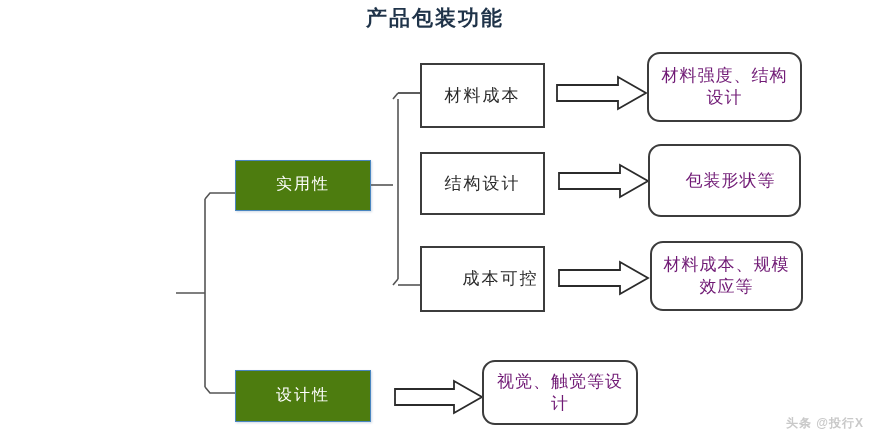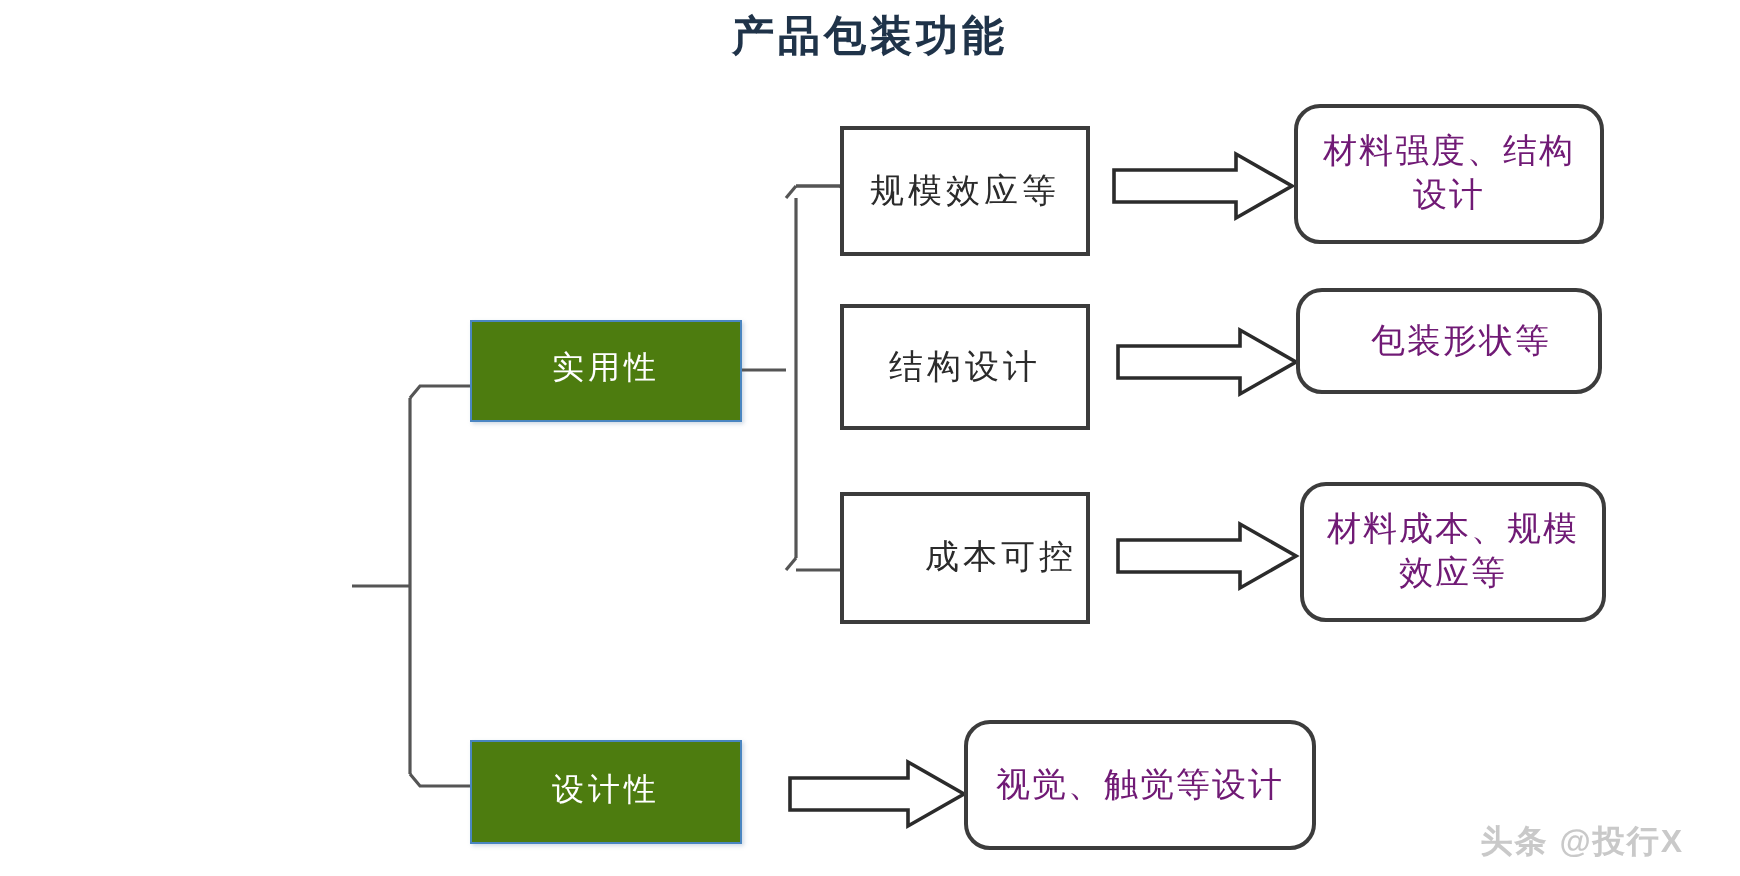--- a/index.html
+++ b/index.html
@@ -64,24 +64,24 @@
     font-size: 17px;
     letter-spacing: 1px;
     padding: 0 8px;
   }
   .conn {
     position: absolute;
   }
   .conn svg { display: block; overflow: visible; }
   .watermark {
     position: absolute;
-    right: 28px;
+    right: 6px;
     bottom: 6px;
     font-family: "Liberation Sans", "DejaVu Sans", sans-serif;
-    font-size: 16px;
+    font-size: 12px;
     color: #c9c9c9;
     letter-spacing: 1px;
     white-space: nowrap;
     font-weight: bold;
   }
 </style>
 </head>
 <body>
 
 <div id="canvas">
@@ -107,21 +107,21 @@
       <path d="M0,100 L22,100" stroke="#555555" stroke-width="1.6" fill="none"></path>
       <path d="M27,14 L22,8 L0,8" stroke="#555555" stroke-width="1.6" fill="none" transform="translate(27,0)"></path>
       <path d="M27,8 L22,14" stroke="#555555" stroke-width="1.6" fill="none"></path>
       <path d="M27,14 L27,194" stroke="#555555" stroke-width="1.6" fill="none"></path>
       <path d="M27,8 L52,8" stroke="#555555" stroke-width="1.6" fill="none"></path>
       <path d="M27,194 L22,200" stroke="#555555" stroke-width="1.6" fill="none"></path>
       <path d="M27,200 L52,200" stroke="#555555" stroke-width="1.6" fill="none"></path>
     </svg>
   </div>
 
-  <div class="box box-white" style="left:420px; top:63px; width:125px; height:65px;">规模效应等</div>
+  <div class="box box-white" style="left:420px; top:63px; width:125px; height:65px;">材料成本</div>
   <div class="box box-white" style="left:420px; top:152px; width:125px; height:63px;">结构设计</div>
   <div class="box box-white" style="left:420px; top:246px; width:125px; height:66px;padding-left:36px;">成本可控</div>
 
   <div class="conn" style="left:556px; top:76px; width:92px; height:34px;">
     <svg width="92" height="34" viewBox="0 0 92 34">
       <path d="M1,9 L62,9 L62,1 L90,17 L62,33 L62,25 L1,25 Z" fill="#ffffff" stroke="#2b2b2b" stroke-width="1.8" stroke-linejoin="miter"></path>
     </svg>
   </div>
 
   <div class="conn" style="left:558px; top:164px; width:92px; height:34px;">
@@ -136,19 +136,19 @@
     </svg>
   </div>
 
   <div class="conn" style="left:394px; top:380px; width:90px; height:34px;">
     <svg width="90" height="34" viewBox="0 0 90 34">
       <path d="M1,9 L60,9 L60,1 L88,17 L60,33 L60,25 L1,25 Z" fill="#ffffff" stroke="#2b2b2b" stroke-width="1.8" stroke-linejoin="miter"></path>
     </svg>
   </div>
 
   <div class="box box-round" style="left:647px; top:52px; width:155px; height:70px;">材料强度、结构设计</div>
-  <div class="box box-round" style="left:648px; top:144px; width:153px; height:53px;padding-left:20px;">包装形状等</div>
+  <div class="box box-round" style="left:648px; top:144px; width:153px; height:73px;padding-left:20px;">包装形状等</div>
   <div class="box box-round" style="left:650px; top:241px; width:153px; height:70px;">材料成本、规模效应等</div>
-  <div class="box box-round" style="left:482px; top:360px; width:176px; height:65px;">视觉、触觉等设计</div>
+  <div class="box box-round" style="left:482px; top:360px; width:156px; height:65px;">视觉、触觉等设计</div>
 
   <div class="watermark">头条 @投行X</div>
 
 </div>
 
 </body></html>

